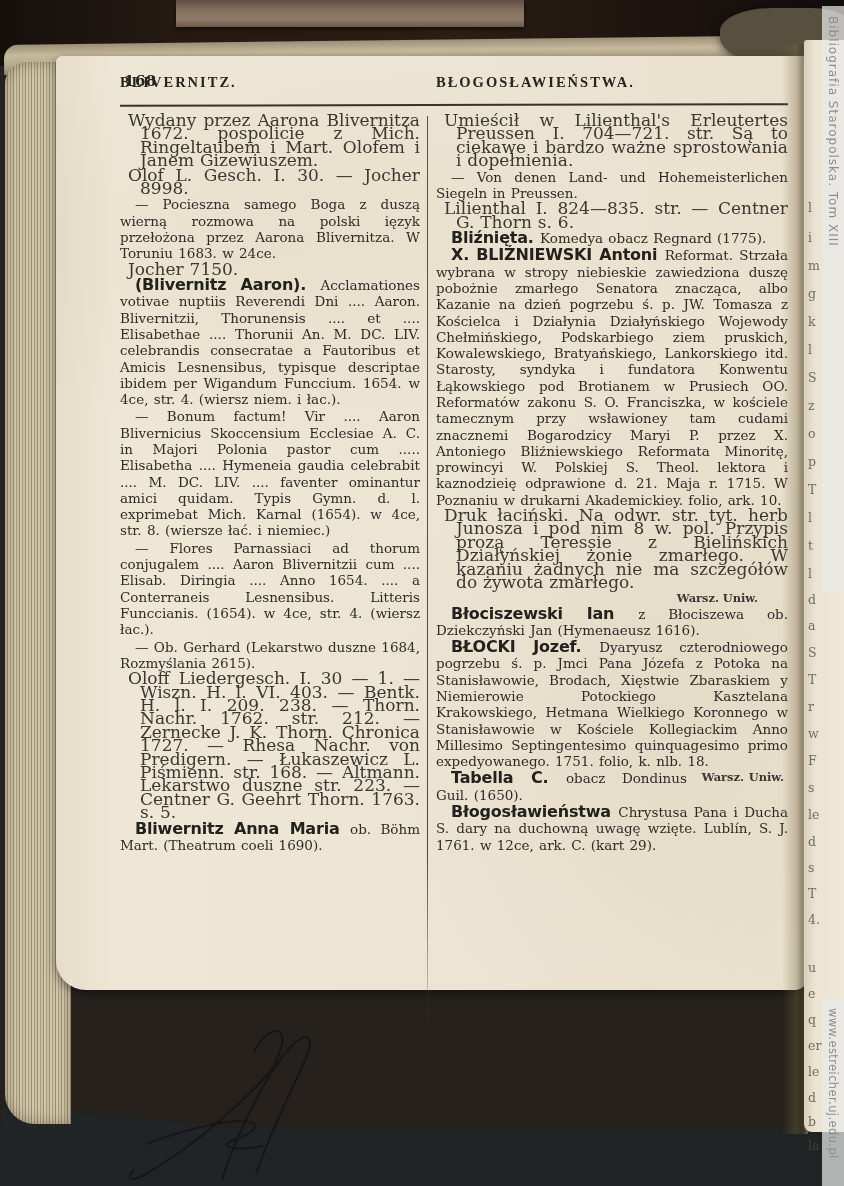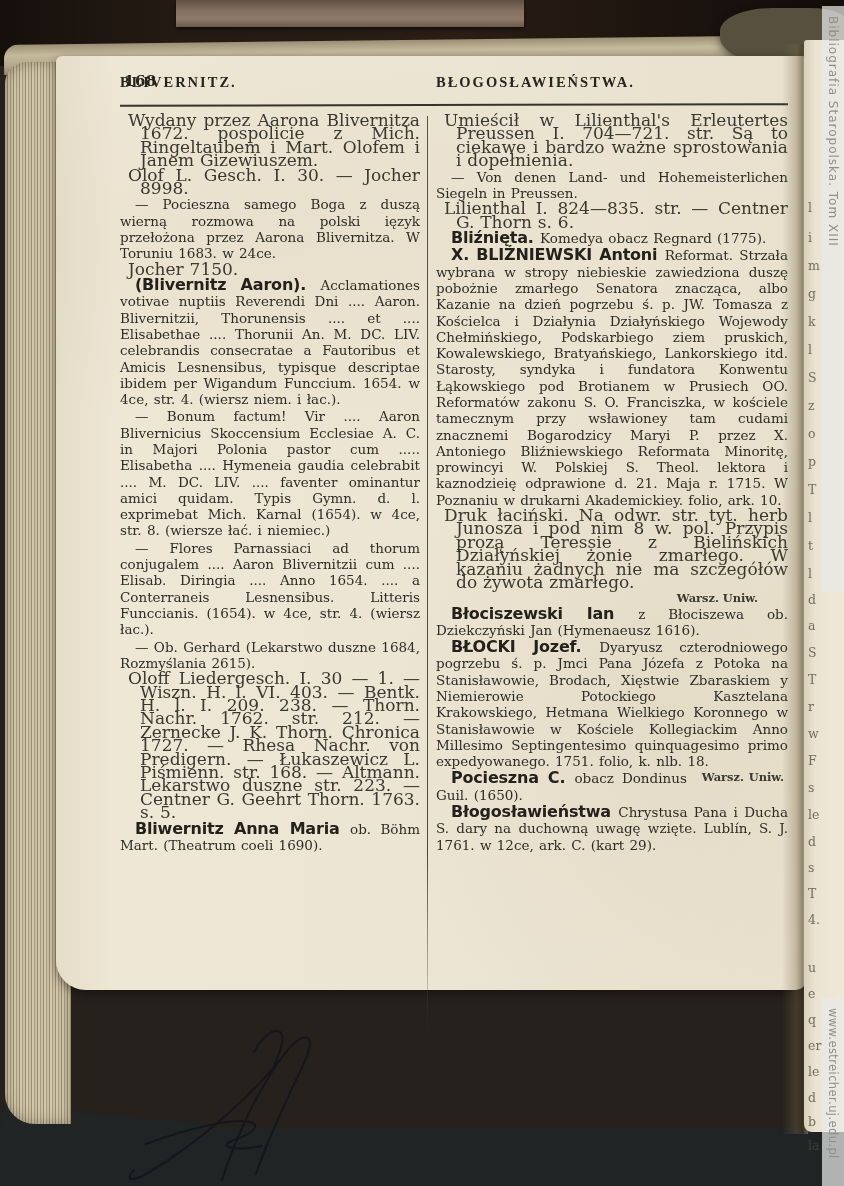--- a/index.html
+++ b/index.html
@@ -161,21 +161,21 @@
       <div class="col" id="col-right">
           <p class="small">Umieścił w Lilienthal's Erleutertes Preussen I. 704—721. str. Są to ciekawe i bardzo ważne sprostowania i dopełnienia.</p>
           <p class="body">— Von denen Land- und Hohemeisterlichen Siegeln in Preussen.</p>
           <p class="small">Lilienthal I. 824—835. str. — Centner G. Thorn s. 6.</p>
           <p class="entry"><b class="lead">Bliźnięta. </b>Komedya obacz Regnard (1775).</p>
           <p class="entry"><b class="lead">X. BLIŹNIEWSKI Antoni </b>Reformat. Strzała wybrana w stropy niebieskie zawiedziona duszę pobożnie zmarłego Senatora znacząca, albo Kazanie na dzień pogrzebu ś. p. JW. Tomasza z Kościelca i Działynia Działyńskiego Wojewody Chełmińskiego, Podskarbiego ziem pruskich, Kowalewskiego, Bratyańskiego, Lankorskiego itd. Starosty, syndyka i fundatora Konwentu Łąkowskiego pod Brotianem w Prusiech OO. Reformatów zakonu S. O. Franciszka, w kościele tamecznym przy wsławioney tam cudami znacznemi Bogarodzicy Maryi P. przez X. Antoniego Bliźniewskiego Reformata Minoritę, prowincyi W. Polskiej S. Theol. lektora i kaznodzieię odprawione d. 21. Maja r. 1715. W Poznaniu w drukarni Akademickiey. folio, ark. 10.</p>
           <p class="small">Druk łaciński. Na odwr. str. tyt. herb Junosza i pod nim 8 w. pol. Przypis prozą Teressie z Bielińskich Działyńskiej żonie zmarłego. W kazaniu żadnych nie ma szczegółów do żywota zmarłego.</p>
           <p class="note">Warsz. Uniw.</p>
           <p class="entry"><b class="lead">Błociszewski Ian </b>z Błociszewa ob. Dziekczyński Jan (Hymenaeusz 1616).</p>
           <p class="entry"><b class="lead">BŁOCKI Jozef. </b>Dyaryusz czterodniowego pogrzebu ś. p. Jmci Pana Józefa z Potoka na Stanisławowie, Brodach, Xięstwie Zbaraskiem y Niemierowie Potockiego Kasztelana Krakowskiego, Hetmana Wielkiego Koronnego w Stanisławowie w Kościele Kollegiackim Anno Millesimo Septingentesimo quinquagesimo primo expedyowanego. 1751. folio, k. nlb. 18.<span class="note-r">Warsz. Uniw.</span></p>
-          <p class="entry"><b class="lead">Pocieszna C. </b>obacz Dondinus Guil. (1650).</p>
+          <p class="entry"><b class="lead">Tabella C. </b>obacz Dondinus Guil. (1650).</p>
           <p class="entry"><b class="lead">Błogosławieństwa </b>Chrystusa Pana i Ducha S. dary na duchowną uwagę wzięte. Lublín, S. J. 1761. w 12ce, ark. C. (kart 29).</p>
         </div>
       <div class="divider"></div>
     </div>
   </div>
 </div>
 
 <div class="gutter"></div>
 <div class="sliver" id="sliver">
     <span class="frag" style="top: 160px;">l</span>

